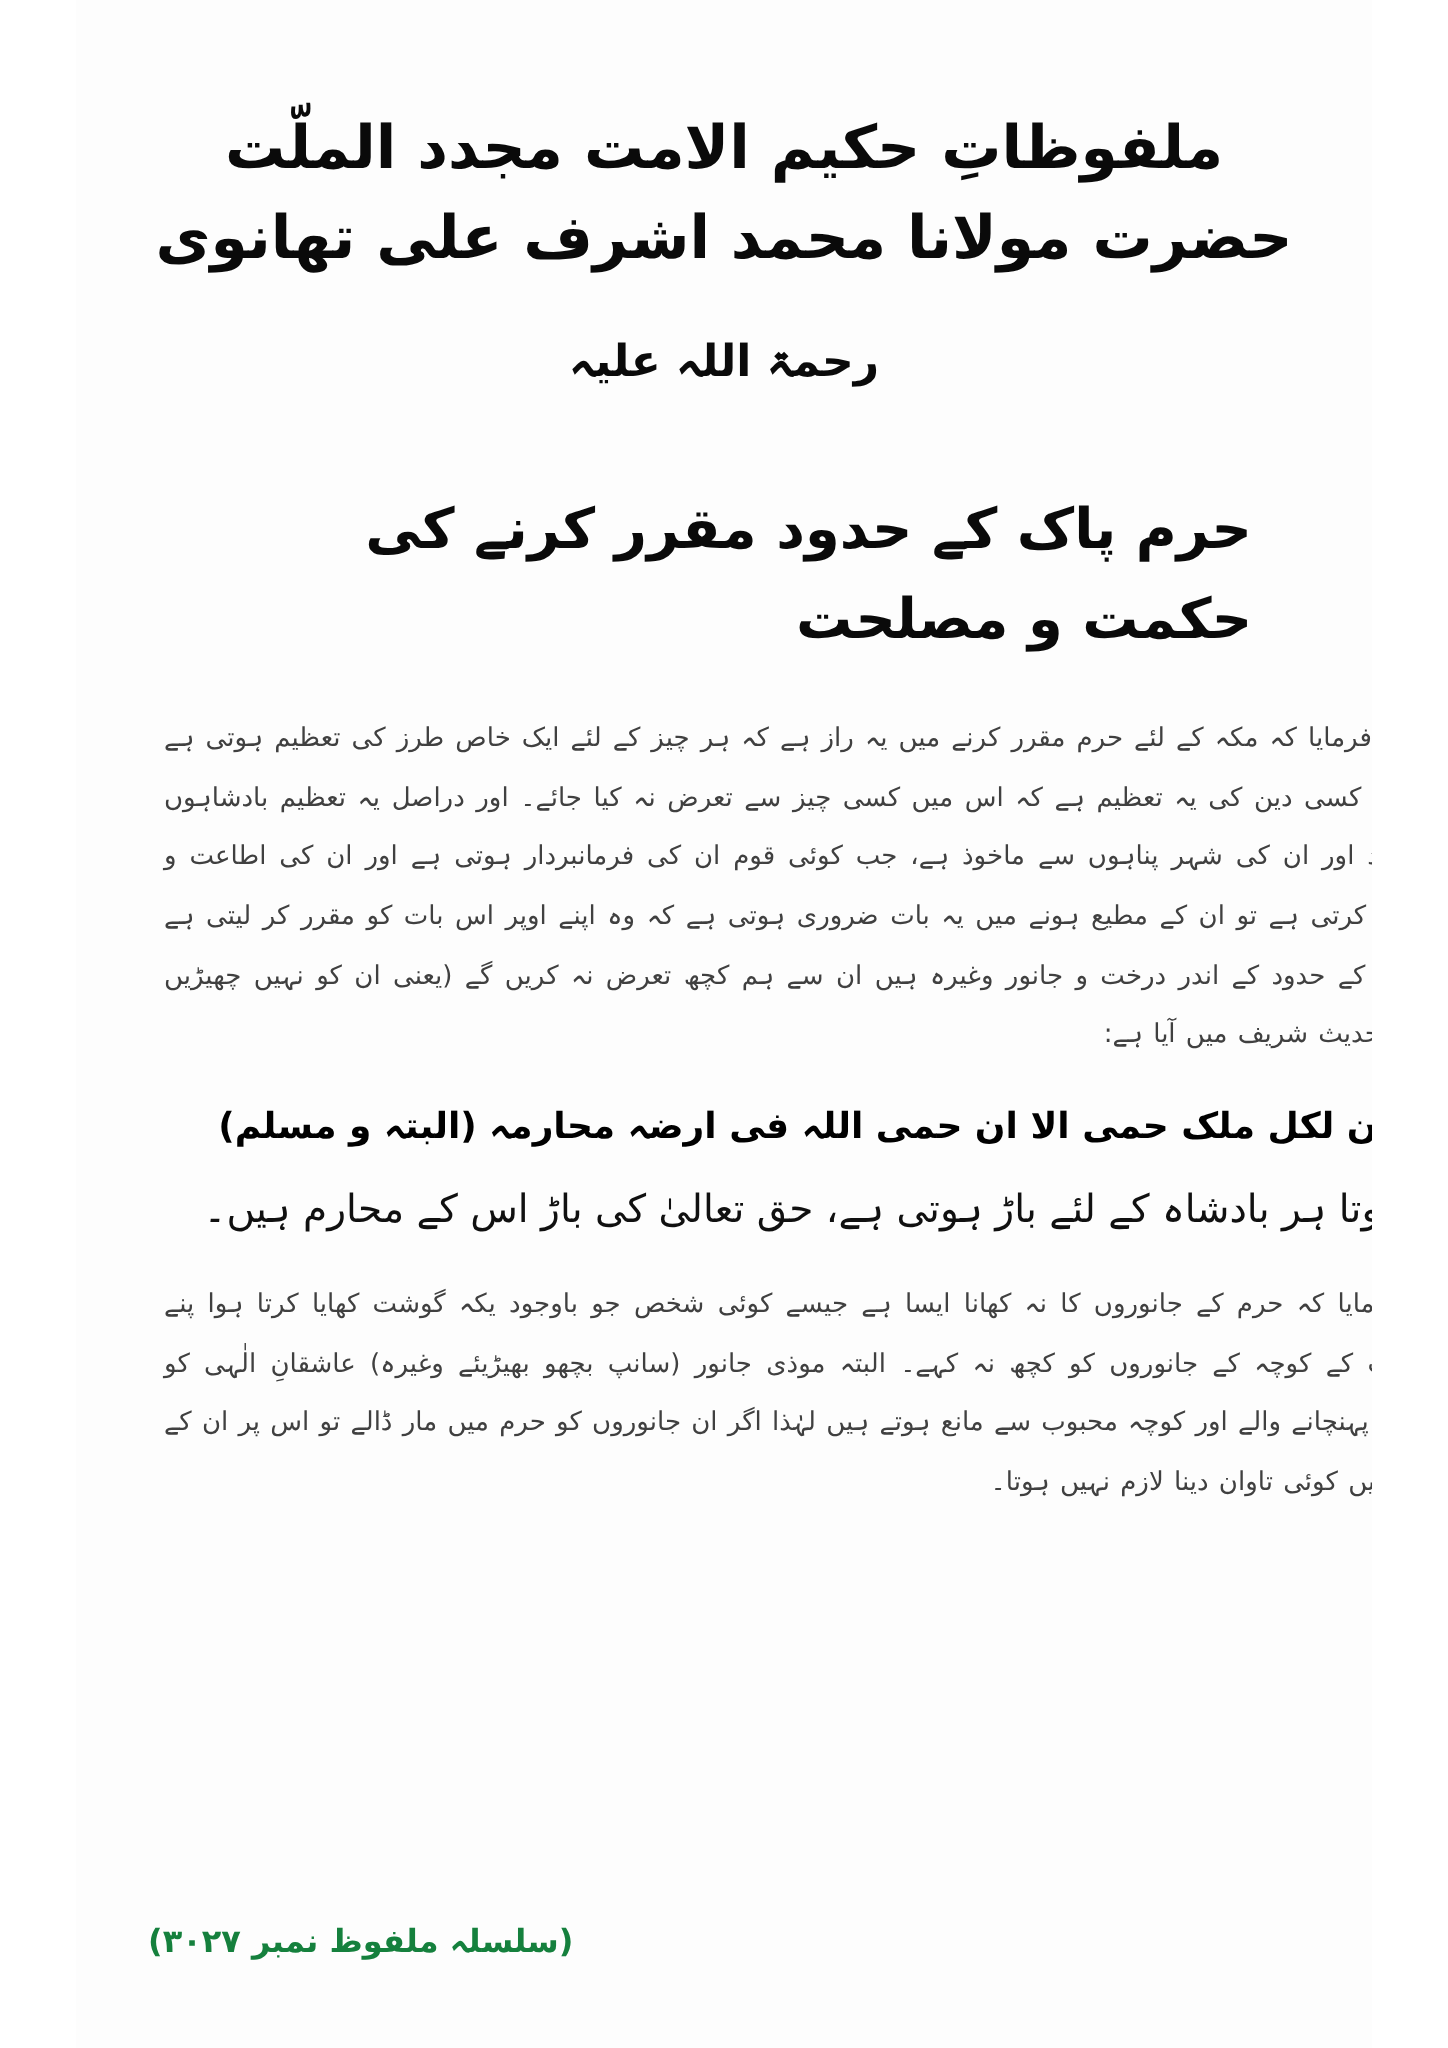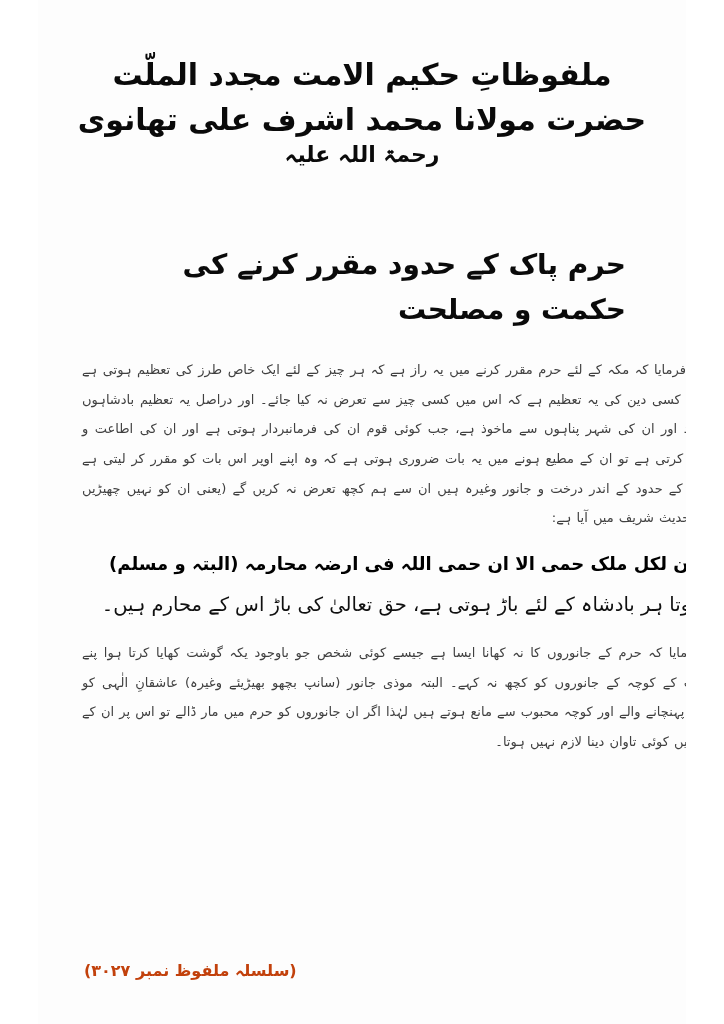--- a/index.html
+++ b/index.html
@@ -34,20 +34,21 @@
     font-family: "DejaVu Sans", "Liberation Sans", sans-serif;
     font-size: 30px;
     font-weight: 700;
     line-height: 1.5;
     color: #0a0a0a;
     letter-spacing: -0.5px;
     padding: 0 26px;
     direction: rtl;
   }
   .doc-subtitle {
+    margin-top: 26px;
     font-size: 22px;
     font-weight: 700;
     color: #0a0a0a;
     direction: rtl;
   }
 
   
   .section-heading {
     position: absolute;
     top: 243px;
@@ -100,24 +101,24 @@
     margin-top: 4px;
   }
   .para-second {
     margin-top: 12px;
   }
 
   
   .footer-serial {
     position: absolute;
     bottom: 44px;
-    left: 46px;
+    left: 36px;
     font-size: 16px;
     font-weight: 600;
-    color: #c2410c;
+    color: #15803d;
     direction: rtl;
   }
 </style>
 </head>
 <body>
 
 <div class="page">
 
   <div class="title-block">
     <div class="doc-title">ملفوظاتِ حکیم الامت مجدد الملّت حضرت مولانا محمد اشرف علی تھانوی</div>

